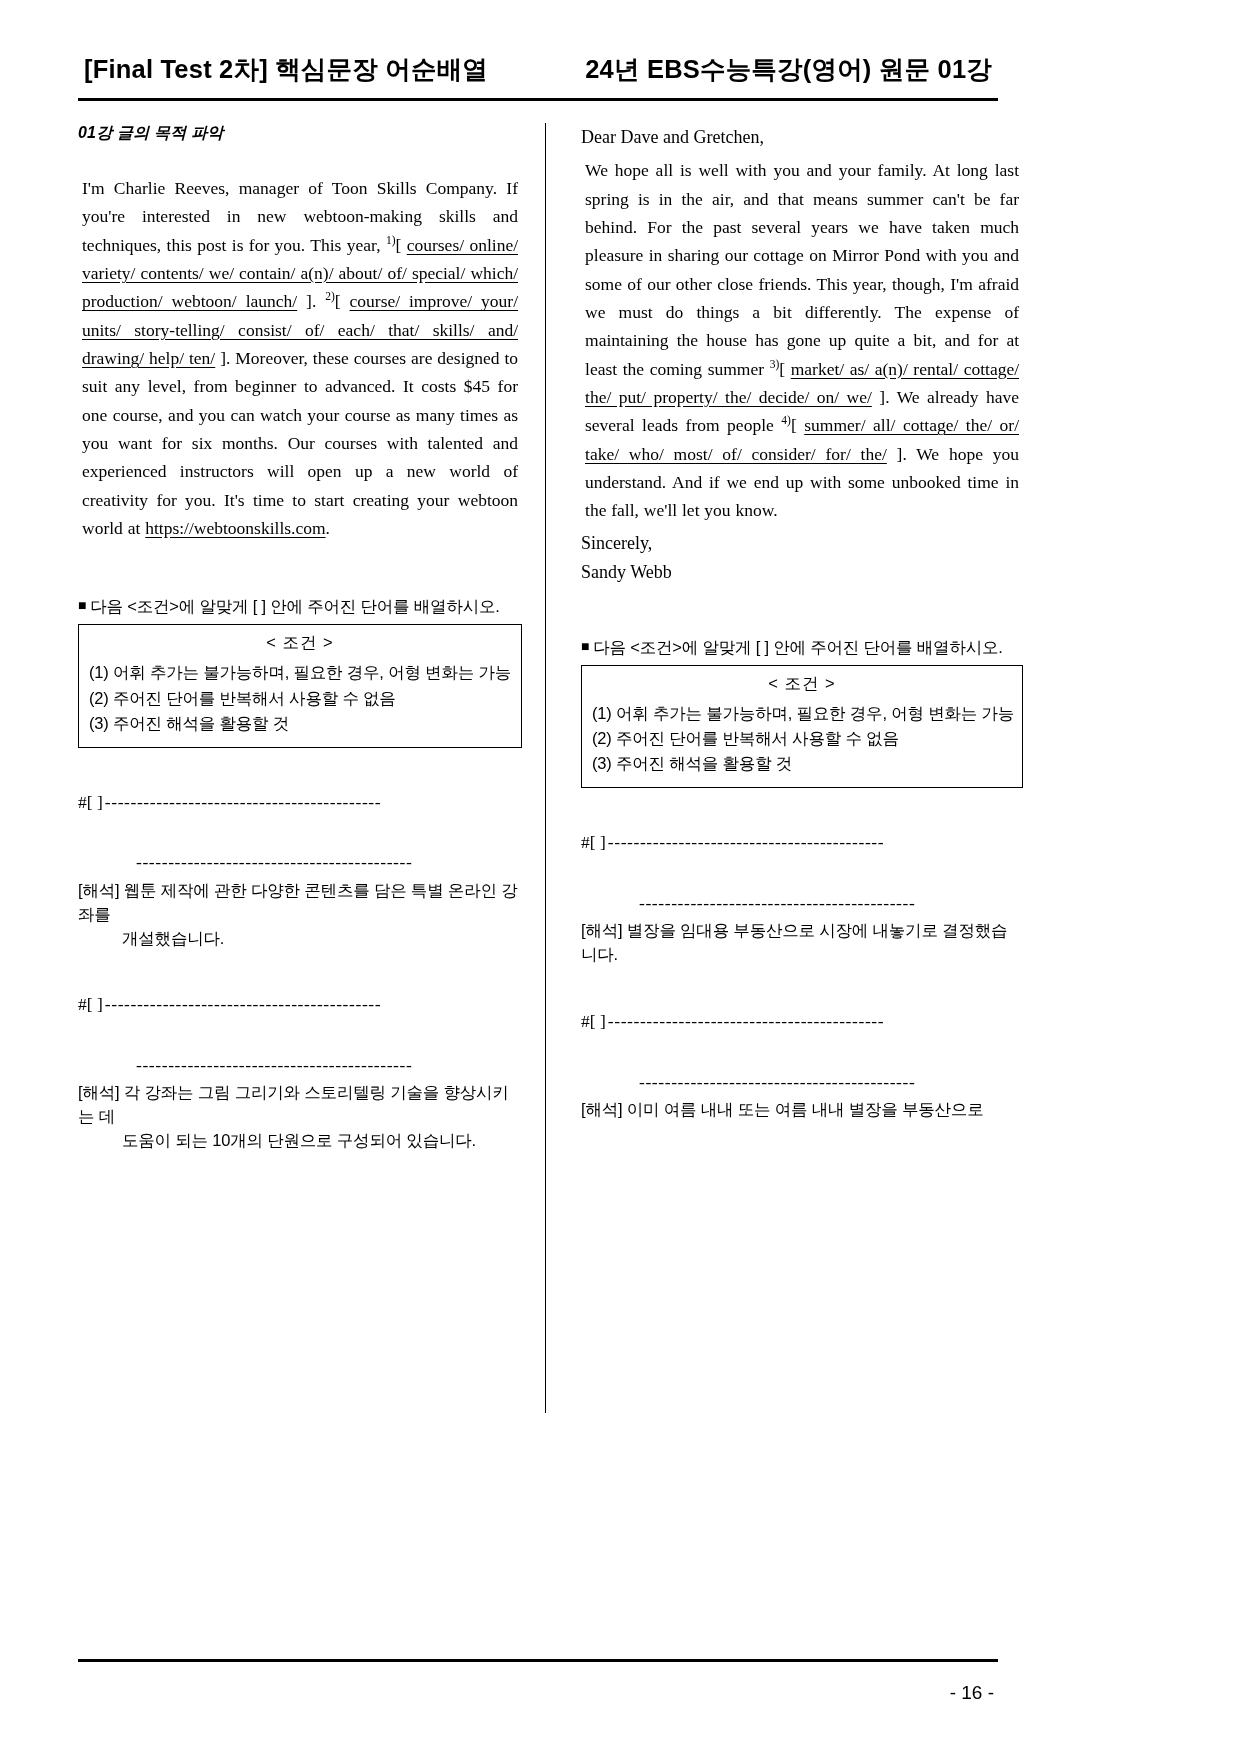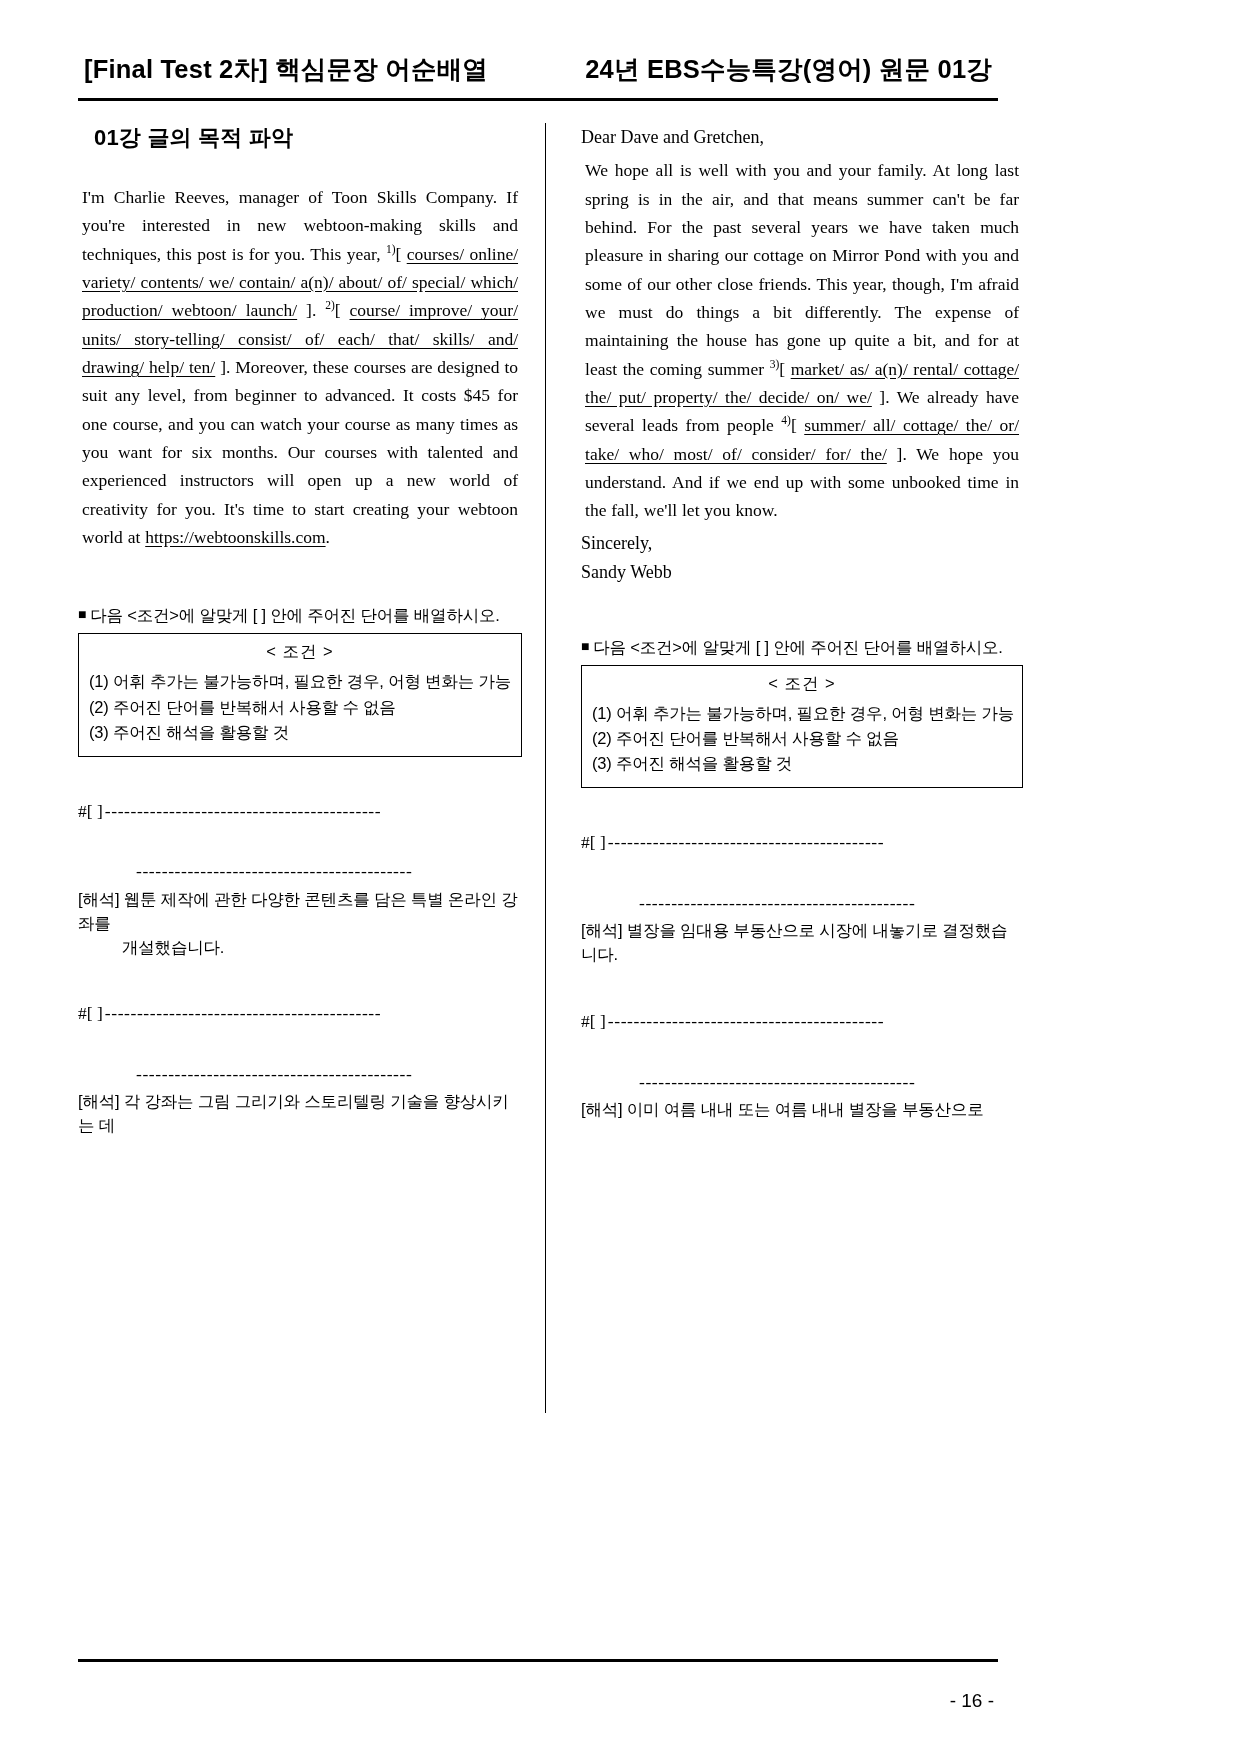--- a/index.html
+++ b/index.html
@@ -70,23 +70,24 @@
     border-left: 1.5px solid #000;
     margin: 0 7px;
     align-self: stretch;
     min-height: 1290px;
   }
 
   
   .section-title {
     font-family: "Liberation Sans", "DejaVu Sans", sans-serif;
     font-weight: bold;
-    font-size: 22px;
-    margin: 0 0 30px 16px;
+    font-size: 16px;
+    margin: 0 0 30px 0;
     letter-spacing: 0.2px;
+    font-style: italic;
   }
   .passage-tag {
     font-size: 17.5px;
     margin: 0 0 3px 0;
     line-height: 1.62;
   }
   .passage {
     font-size: 17.5px;
     line-height: 1.62;
     text-align: justify;
@@ -189,21 +190,21 @@
   .footer-rule {
     position: absolute;
     left: 78px;
     right: 78px;
     bottom: 90px;
     border-top: 3px solid #000;
   }
   .footer-page {
     position: absolute;
     right: 82px;
-    bottom: 40px;
+    bottom: 48px;
     font-family: "Liberation Sans", "DejaVu Sans", sans-serif;
     font-size: 19px;
     font-weight: normal;
   }
 </style>
 </head>
 <body>
 
 <div class="page">
 
@@ -245,21 +246,21 @@
       </div>
 
       <div class="answer-block">
         <div class="answer-row">
           <span class="answer-hash">#[      ]</span>
           <span class="dashes">-------------------------------------------</span>
         </div>
         <div class="answer-row answer-row-second">
           <span class="dashes">-------------------------------------------</span>
         </div>
-        <div class="trans"><span>[해석]</span> <span>각 강좌는 그림 그리기와 스토리텔링 기술을 향상시키는 데</span></div>
+        <div class="trans"><span>[해석]</span> <span>각 강좌는 그림 그리기와 스토리텔링 기술을 향상시키는 데</span><span class="hang">도움이 되는 10개의 단원으로 구성되어 있습니다.</span></div>
       </div>
 
     </div>
 
     <div class="col-divider"></div>
 
     <div class="col col-right">
 
       <div class="letter-line">Dear Dave and Gretchen,</div>
 

